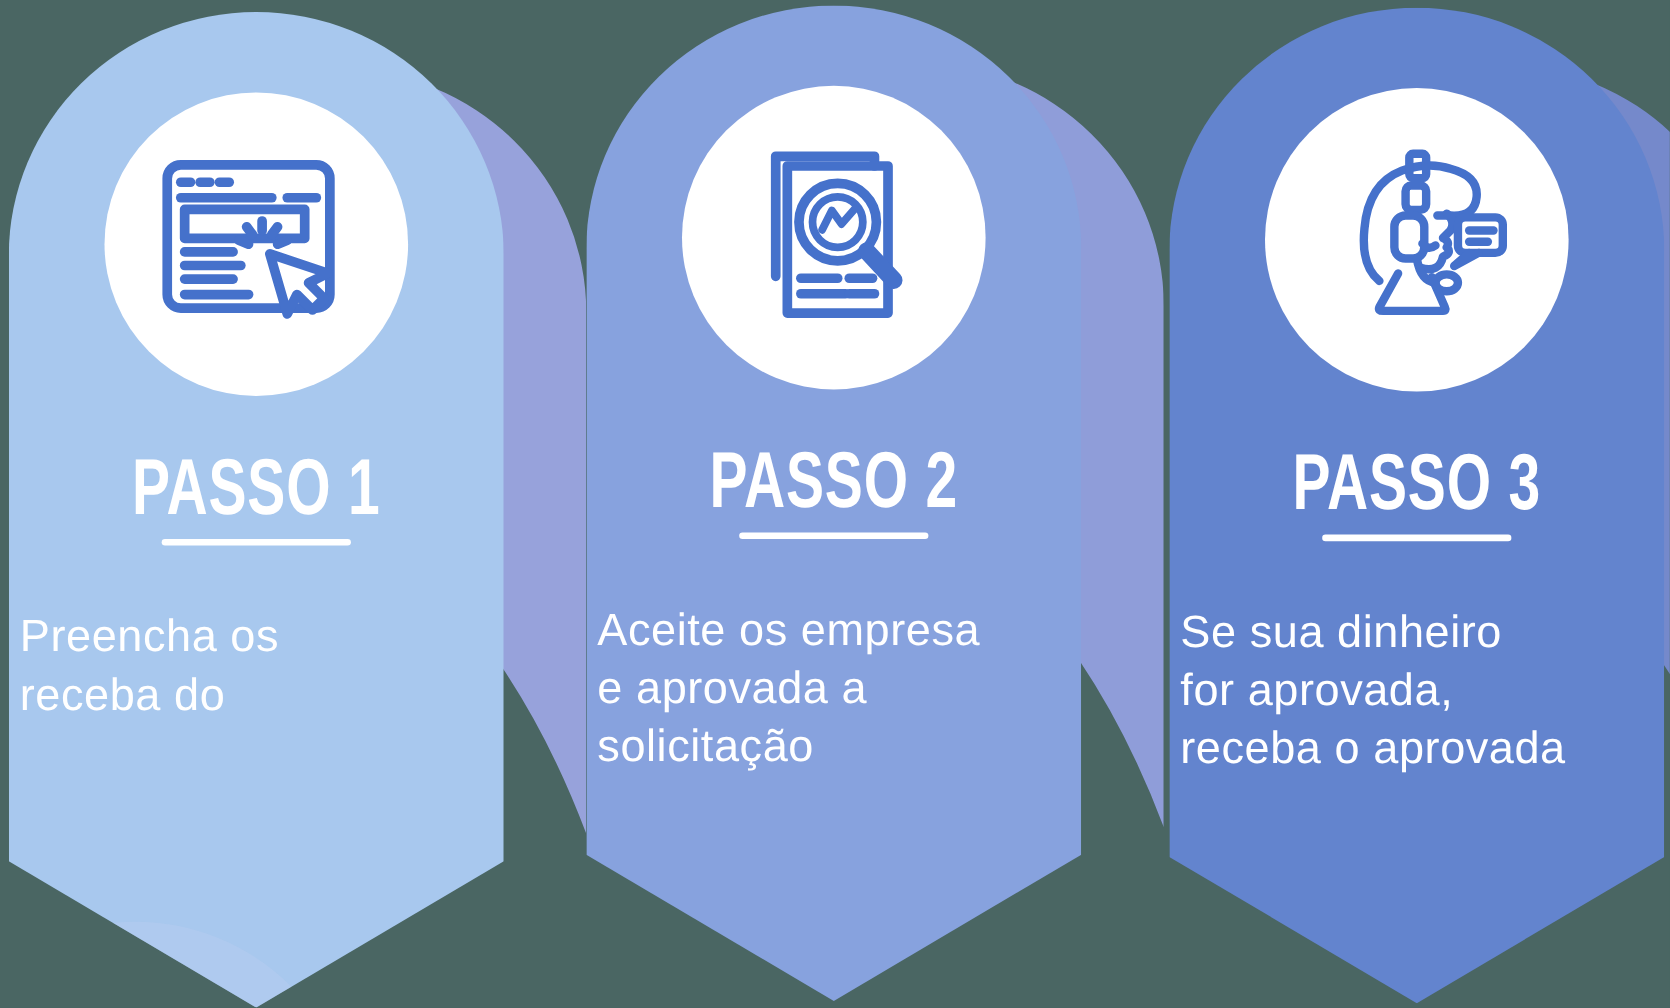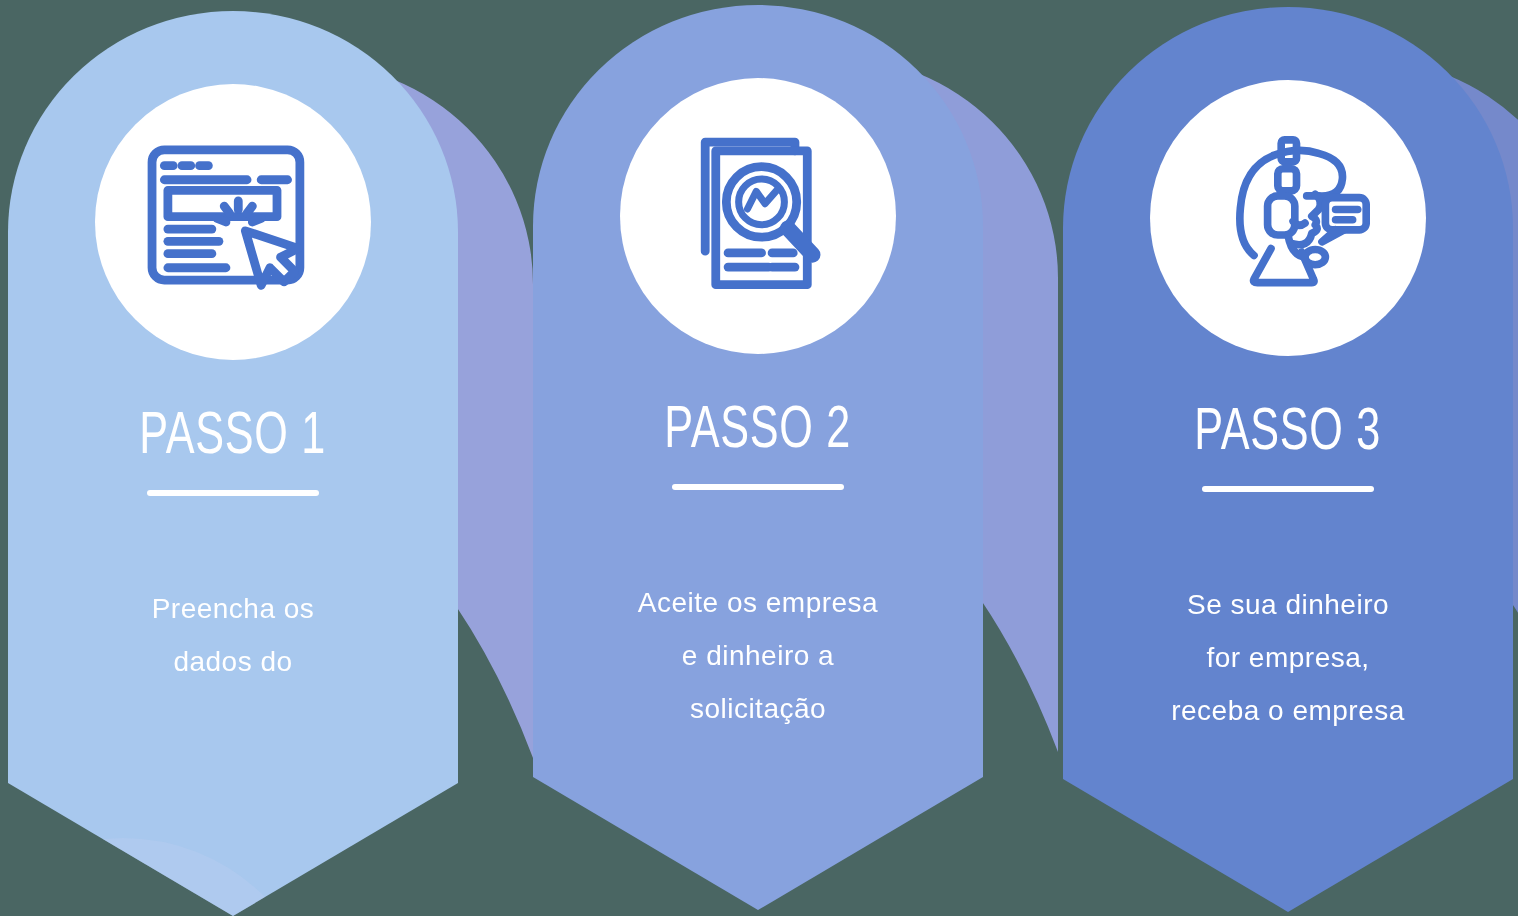--- a/index.html
+++ b/index.html
@@ -40,48 +40,47 @@
     position: absolute;
     left: 87px; top: 78px;
     width: 276px; height: 276px;
     border-radius: 50%;
     background: #ffffff;
     display: flex; align-items: center; justify-content: center;
   }
   .icon-circle svg { display: block; }
   .step-title {
     position: absolute;
-    top: 396px; left: 0; right: 0;
+    top: 406px; left: 0; right: 0;
     text-align: center;
     color: #ffffff;
-    font-size: 60px;
-    font-weight: 400;
+    font-size: 72px;
+    font-weight: 700;
     line-height: 62px;
     white-space: nowrap;
   }
   .step-title .condense {
     display: inline-block;
     transform: scaleX(0.72);
     transform-origin: 50% 50%;
     letter-spacing: 1px;
   }
   .title-rule {
     position: absolute;
     top: 484px; left: 50%;
     transform: translateX(-50%);
     width: 172px; height: 6px;
     border-radius: 3px;
     background: #ffffff;
   }
   .step-desc {
     position: absolute;
-    top: 576px; left: 10px; right: 10px;
-    text-align: center;
+    top: 546px; left: 10px; right: 10px;
     color: #ffffff;
-    font-size: 28px;
+    font-size: 41px;
     line-height: 53px;
     letter-spacing: 0.5px;
     font-weight: 400;
   }
   .ico { stroke: #4571CB; fill: none; stroke-linecap: round; stroke-linejoin: round; }
 </style>
 </head>
 <body style="background: rgb(74, 102, 99);">
 
 <div class="stage">
@@ -108,21 +107,21 @@
           <line x1="58" y1="45" x2="61" y2="41"></line>
           <line x1="61" y1="50" x2="66" y2="48"></line>
           <line x1="46" y1="50" x2="41" y2="48"></line>
           <path d="M57 55 L66 86 L71 76 L79 84 L85 78 L77 70 L87 65 Z"></path>
         </svg>
       </div>
       <div class="step-title"><span class="condense">PASSO 1</span></div>
       <div class="title-rule"></div>
       <div class="step-desc">
           <div>Preencha os</div>
-          <div>dados do</div>
+          <div>receba do</div>
         </div>
     </div>
   </div>
 
   <div class="step-group" style="left: 533px; top: 0px; padding-left: 11px; --main: #87A2DE; --echo: #8F9DD9;">
     <div class="echo"></div>
     <div class="banner">
       <div class="icon-circle" style="background: rgb(255, 255, 255);">
         <svg class="ico" width="176" height="176" viewBox="0 0 100 100" stroke-width="5" style="stroke: rgb(69, 113, 203);">
           <path d="M20 70 L20 8 L71 8 L71 13"></path>
@@ -134,21 +133,21 @@
           <circle cx="52" cy="42" r="20"></circle>
           <circle cx="52" cy="42" r="13" stroke-width="4"></circle>
           <path d="M44 46 L49 36 L54 43 L61 35" stroke-width="4"></path>
           <line x1="67" y1="57" x2="81" y2="72" stroke-width="9"></line>
         </svg>
       </div>
       <div class="step-title"><span class="condense">PASSO 2</span></div>
       <div class="title-rule"></div>
       <div class="step-desc">
           <div>Aceite os empresa</div>
-          <div>e dinheiro a</div>
+          <div>e aprovada a</div>
           <div>solicitação</div>
         </div>
     </div>
   </div>
 
   <div class="step-group" style="left: 1063px; top: 2px; --main: #6384CE; --echo: #7589CB;">
     <div class="echo"></div>
     <div class="banner">
       <div class="icon-circle" style="background: rgb(255, 255, 255);">
         <svg class="ico" width="176" height="170" viewBox="0 0 100 100" stroke-width="4.5" style="stroke: rgb(69, 113, 203);">
@@ -164,19 +163,19 @@
           <rect x="72" y="38" width="24" height="19" rx="4"></rect>
           <path d="M78 57 L70 64 L83 57"></path>
           <line x1="78" y1="45" x2="91" y2="45"></line>
           <line x1="78" y1="51" x2="88" y2="51"></line>
         </svg>
       </div>
       <div class="step-title"><span class="condense">PASSO 3</span></div>
       <div class="title-rule"></div>
       <div class="step-desc">
           <div>Se sua dinheiro</div>
-          <div>for empresa,</div>
-          <div>receba o empresa</div>
+          <div>for aprovada,</div>
+          <div>receba o aprovada</div>
         </div>
     </div>
   </div>
 
 </div>
 
 </body></html>

